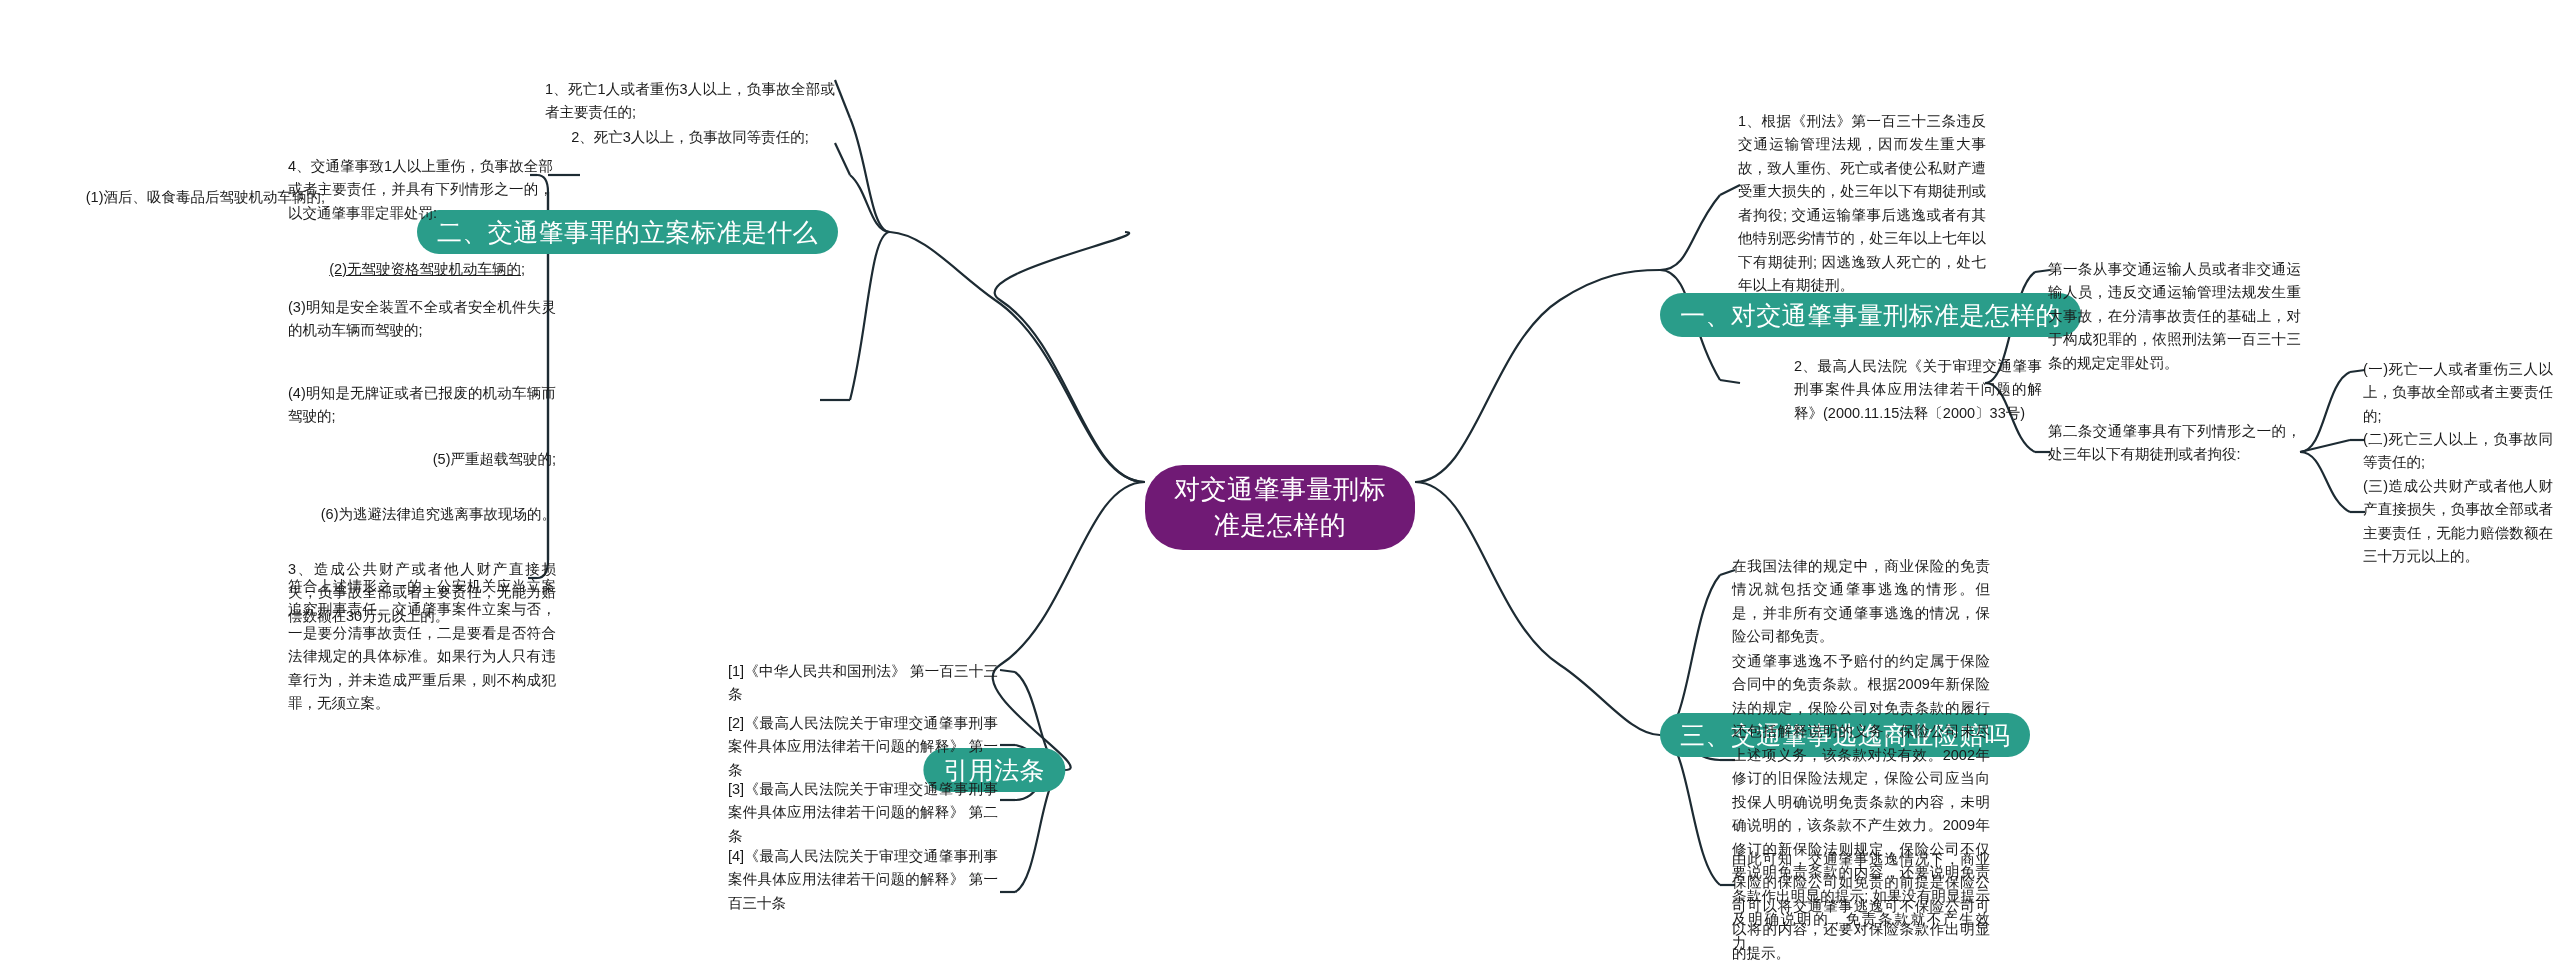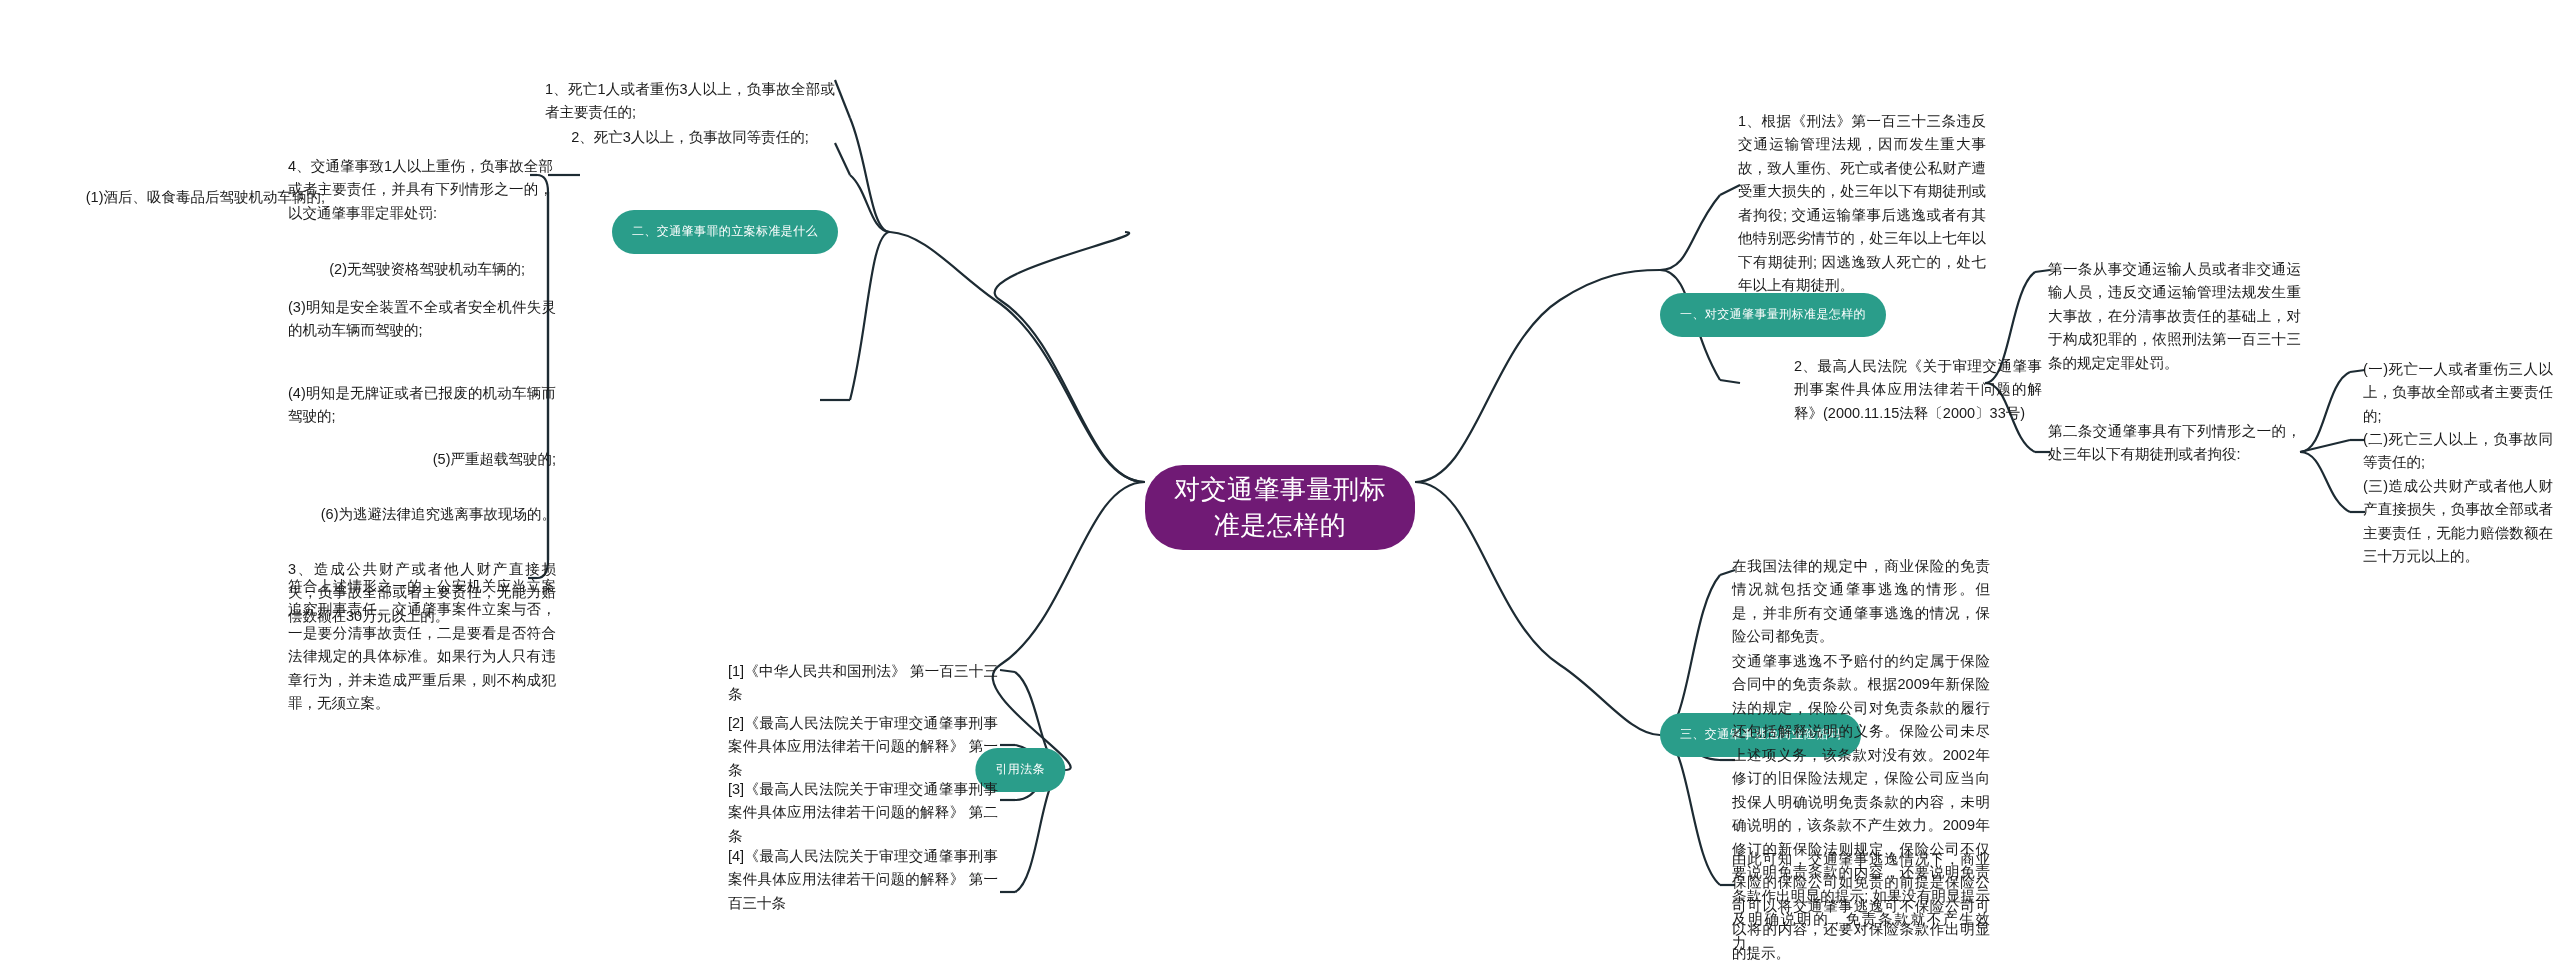--- a/index.html
+++ b/index.html
@@ -43,21 +43,21 @@
     align-items: center;
     justify-content: center;
     padding: 14px 26px;
     letter-spacing: 0.5px;
   }
   
   .branch-node {
     background: #2a9d8a;
     color: #ffffff;
     border-radius: 22px;
-    font-size: 12px;
+    font-size: 25px;
     line-height: 1.3;
     display: flex;
     align-items: center;
     justify-content: center;
     padding: 9px 20px;
     white-space: nowrap;
     letter-spacing: 0.4px;
   }
   
   .leaf {
@@ -163,21 +163,21 @@
   <div class="node leaf" style="left:545px; top:126px; width:290px; text-align:center;">2、死亡3人以上，负事故同等责任的;</div>
 
   <div class="node leaf" style="left:288px; top:155px; width:265px;">4、交通肇事致1人以上重伤，负事故全部或者主要责任，并具有下列情形之一的，以交通肇事罪定罪处罚:</div>
 
   <div class="node leaf" style="left:288px; top:558px; width:268px;">3、造成公共财产或者他人财产直接损失，负事故全部或者主要责任，无能力赔偿数额在30万元以上的。</div>
 
   <div class="node leaf" style="left:288px; top:575px; width:268px;">符合上述情形之一的，公安机关应当立案追究刑事责任。交通肇事案件立案与否，一是要分清事故责任，二是要看是否符合法律规定的具体标准。如果行为人只有违章行为，并未造成严重后果，则不构成犯罪，无须立案。</div>
 
   <div class="node leaf" style="left:45px; top:186px; width:280px; text-align:right;">(1)酒后、吸食毒品后驾驶机动车辆的;</div>
 
-  <div class="node leaf" style="left:245px; top:258px; width:280px; text-align:right;">(2)无驾驶资格驾驶机动车辆的;</div>
+  <div class="node leaf" style="left:245px; top:258px; width:280px; text-align:right;text-decoration:underline;">(2)无驾驶资格驾驶机动车辆的;</div>
 
   <div class="node leaf" style="left:288px; top:296px; width:268px;">(3)明知是安全装置不全或者安全机件失灵的机动车辆而驾驶的;</div>
 
   <div class="node leaf" style="left:288px; top:382px; width:268px;">(4)明知是无牌证或者已报废的机动车辆而驾驶的;</div>
 
   <div class="node leaf" style="left:288px; top:448px; width:268px; text-align:right;">(5)严重超载驾驶的;</div>
 
   <div class="node leaf" style="left:288px; top:503px; width:268px; text-align:right;">(6)为逃避法律追究逃离事故现场的。</div>
 
   <div class="node leaf" style="left:1738px; top:110px; width:248px;">1、根据《刑法》第一百三十三条违反交通运输管理法规，因而发生重大事故，致人重伤、死亡或者使公私财产遭受重大损失的，处三年以下有期徒刑或者拘役; 交通运输肇事后逃逸或者有其他特别恶劣情节的，处三年以上七年以下有期徒刑; 因逃逸致人死亡的，处七年以上有期徒刑。</div>

